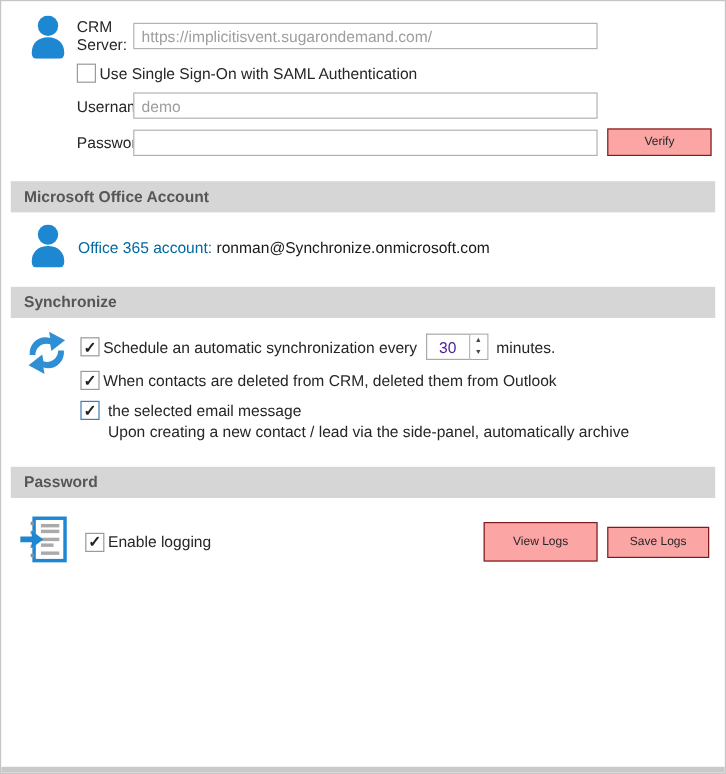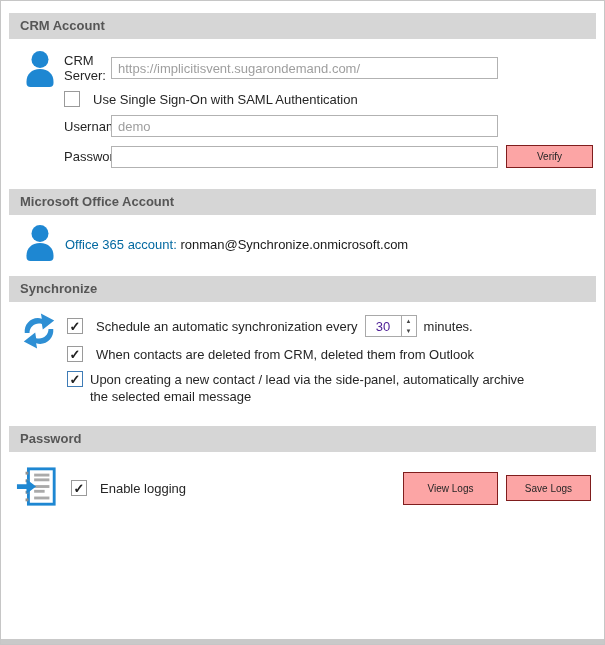--- a/index.html
+++ b/index.html
@@ -86,21 +86,21 @@
   }
   .checkbox .check {
     display: none;
     font-size: 13px;
     line-height: 13px;
     font-weight: bold;
     color: #222;
   }
   .checkbox.checked .check { display: block; }
   .checkbox.focused { border-color: #3f7cb6; }
-  .cb-label { margin-left: 13px; font-size: 13px; color: #262626; }
+  .cb-label { margin-left: 3px; font-size: 13px; color: #262626; }
 
   
   .office-body { padding: 8px 8px 0 22px; align-items: center; min-height: 44px; }
   .office-text { margin-left: 8px; font-size: 13px; }
   .office-label { color: #0369a1; }
   .office-email { color: #1a1a1a; }
 
   
   .sync-body { padding: 8px 8px 0 18px; }
   .sync-rows { margin-left: 8px; padding-top: 5px; }
@@ -142,23 +142,20 @@
   .log-check { display: flex; align-items: center; margin-left: 13px; }
   .log-spacer { flex: 1; }
   .viewlogs-btn { width: 95px; height: 33px; }
   .savelogs-btn { width: 85px; height: 26px; margin-left: 8px; }
 </style>
 </head>
 <body>
 
 <div class="panel">
 
-  <div class="section-header hdr-crm">
-    <span>CRM Account</span>
-  </div>
 
   <div class="section-body crm-body">
     <div class="icon-col">
       <svg width="34" height="36" viewBox="0 0 34 36">
         <circle cx="17" cy="8.5" r="8.5" fill="#1e87d2"></circle>
         <path d="M17 18 c-8.5 0 -13.5 5.5 -13.5 12.5 v1.5 a4 4 0 0 0 4 4 h19 a4 4 0 0 0 4 -4 v-1.5 c0 -7 -5 -12.5 -13.5 -12.5 z" fill="#1e87d2"></path>
       </svg>
     </div>
     <div class="crm-fields">
 
@@ -240,22 +237,22 @@
           <span class="check">✓</span>
         </span>
         <span class="cb-label">When contacts are deleted from CRM, deleted them from Outlook</span>
       </div>
 
       <div class="sync-row wrap2">
         <span class="checkbox focused checked">
           <span class="check">✓</span>
         </span>
         <span class="wrap-lines">
+          <span style="display:block">the selected email message</span>
           <span style="display:block">Upon creating a new contact / lead via the side-panel, automatically archive</span>
-          <span style="display:block">the selected email message</span>
         </span>
       </div>
 
     </div>
   </div>
 
   <div class="section-header hdr-log">
     <span>Password</span>
   </div>
 

